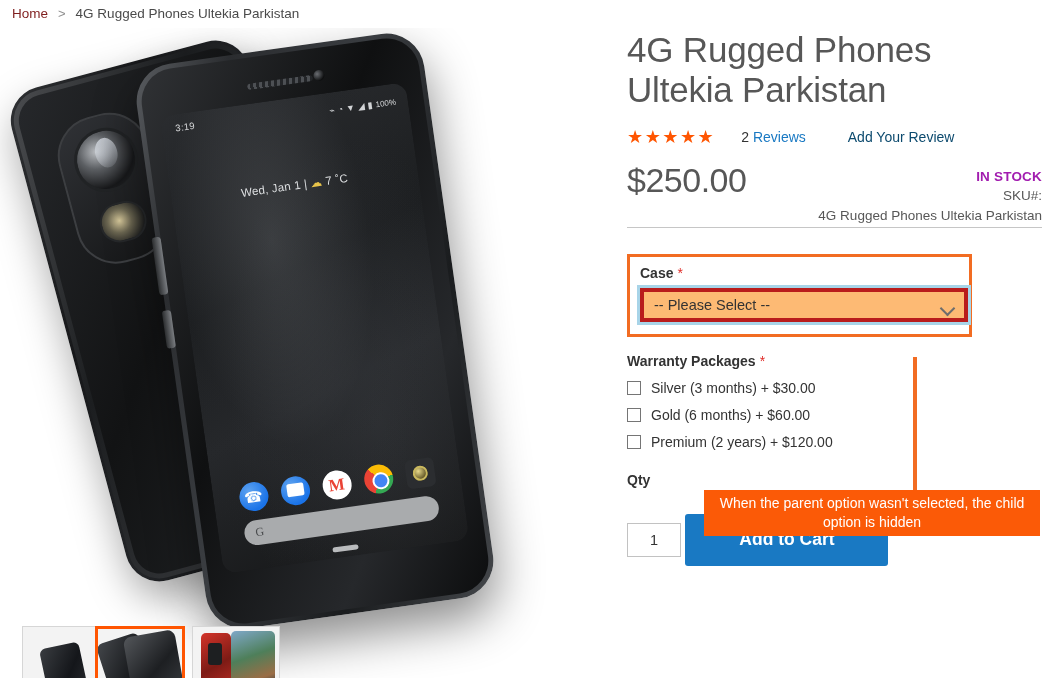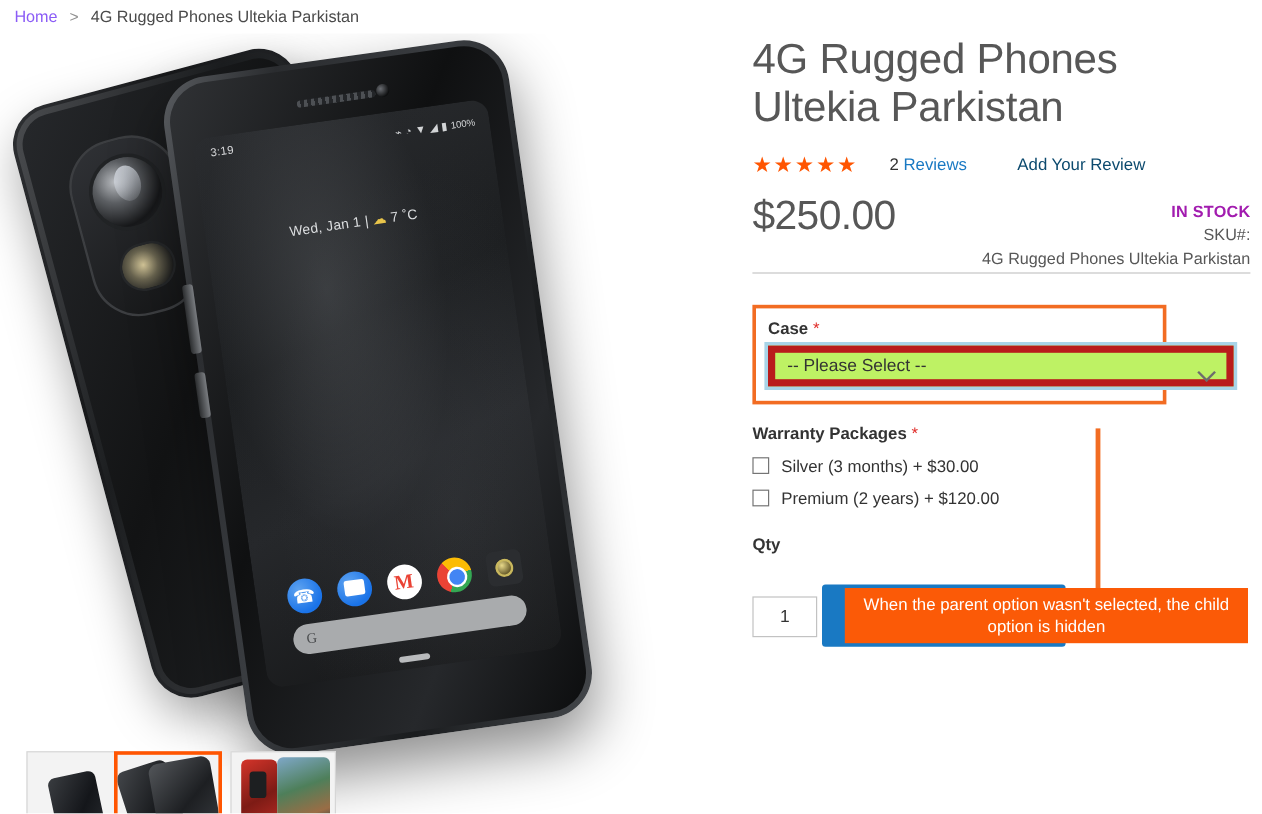--- a/index.html
+++ b/index.html
@@ -11,21 +11,21 @@
     overflow: hidden;
   }
   .page { position: relative; width: 1052px; height: 678px; background:#fff; }
 
   
   .breadcrumb {
     position: absolute; left: 12px; top: 6px;
     display: flex; align-items: center; gap: 10px;
     font-size: 13.5px; color: #333;
   }
-  .crumb-link { color: #8b5cf6; text-decoration: none; cursor: pointer; }
+  .crumb-link { color: #7f1d1d; text-decoration: none; cursor: pointer; }
   .crumb-sep { color: #8f8f8f; font-size: 13px; }
   .crumb-current { color: #4a4a4a; }
 
   
   .media-col {
     position: absolute; left: 0; top: 28px;
     width: 600px; height: 650px; overflow: hidden;
   }
   .hero {
     position: absolute; left: 20px; top: 0;
@@ -217,22 +217,22 @@
   .divider { border-top: 1px solid #c6c6c6; margin: 4px 0 26px 0; }
 
   
   .case-box {
     border: 3px solid #f26c22; padding: 8px 22px 12px 10px;
     width: 345px; position: relative;
   }
   .field-label { font-size: 14px; color: #333; font-weight: bold; margin-bottom: 7px; }
   .req { color: #e02b27; font-weight: normal; margin-left: 4px; }
   .select-wrap {
-    position: relative; width: 388px; height: 34px;
-    border: 6px solid #b91c1c; background: #bef264;
+    position: relative; width: 328px; height: 34px;
+    border: 4px solid #b91c1c; background: #fdba74;
     box-shadow: 0 0 0 3px #a8d4e8;
   }
   .select-wrap select {
     -webkit-appearance: none; appearance: none;
     width: 100%; height: 100%; border: 0; outline: 0;
     background: transparent; padding: 0 28px 0 10px;
     font-family: "Liberation Sans", sans-serif;
     font-size: 14.5px; color: #333; cursor: pointer;
   }
   .chev {
@@ -391,20 +391,24 @@
     <div class="warranty">
       <div class="field-label">
         <span>Warranty Packages</span><span class="req">*</span>
       </div>
       <div class="cb-row">
         <span class="cb"></span>
         <span class="cb-label">Silver (3 months) + $30.00</span>
       </div>
       <div class="cb-row">
         <span class="cb"></span>
+        <span class="cb-label">Gold (6 months) + $60.00</span>
+      </div>
+      <div class="cb-row">
+        <span class="cb"></span>
         <span class="cb-label">Premium (2 years) + $120.00</span>
       </div>
     </div>
 
     <div class="qty-label">Qty</div>
     <input class="qty-input" value="1" style="">
 
     <button class="add-cart">Add to Cart</button>
   </div>
 

